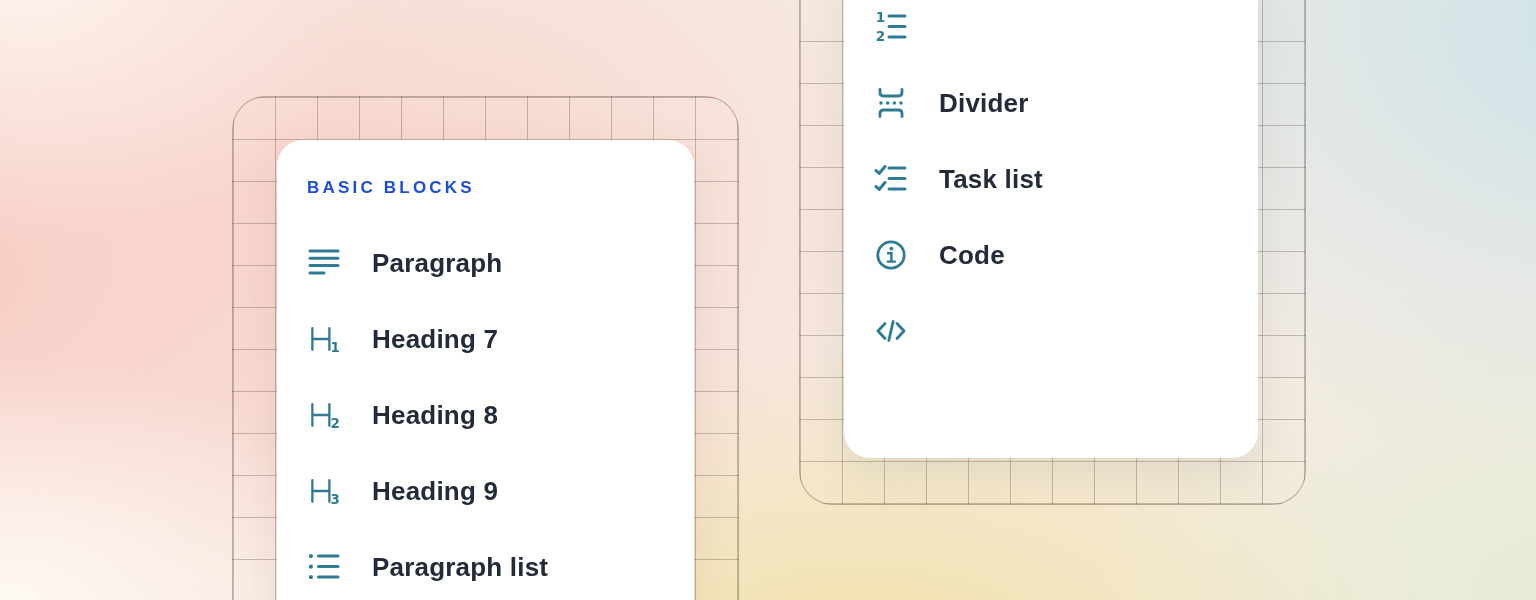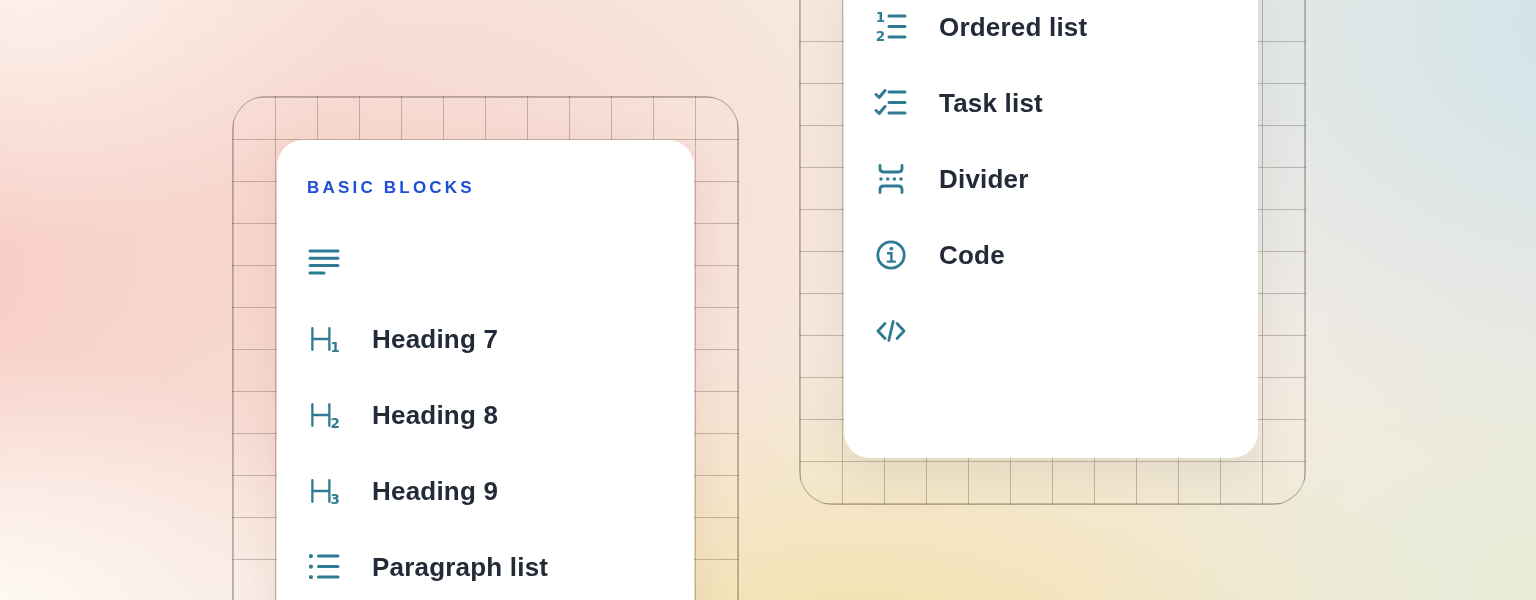--- a/index.html
+++ b/index.html
@@ -84,20 +84,21 @@
       <div class="card-title">BASIC BLOCKS</div>
       <div class="items">
           <div class="row">
             <span class="icon">
               <svg viewBox="0 0 34 34">
                 <g stroke="currentColor" stroke-width="3" stroke-linecap="round" fill="none">
                   <path d="M3 5 H31 M3 12.3 H31 M3 19.6 H31 M3 27 H17"></path>
                 </g>
               </svg>
             </span>
+            <span class="label">Paragraph</span>
           </div>
           <div class="row">
             <span class="icon">
               <svg viewBox="0 0 38 34">
                 <g stroke="currentColor" stroke-width="2.6" stroke-linecap="round" fill="none">
                   <path d="M6 5 V29 M25 5 V29 M6 17 H25"></path>
                 </g>
                 <text x="31.5" y="31.5" font-size="15" font-weight="bold" text-anchor="middle" fill="currentColor" font-family="DejaVu Sans, sans-serif">1</text>
               </svg>
             </span>
@@ -150,33 +151,20 @@
           <div class="row">
             <span class="icon">
               <svg viewBox="0 0 34 34">
                 <g stroke="currentColor" stroke-width="3" stroke-linecap="round" fill="none">
                   <path d="M15 6 H31 M15 16.5 H31 M15 27 H31"></path>
                 </g>
                 <text x="6.5" y="12" font-size="13.5" font-weight="bold" text-anchor="middle" fill="currentColor" font-family="DejaVu Sans, sans-serif">1</text>
                 <text x="6.5" y="31" font-size="13.5" font-weight="bold" text-anchor="middle" fill="currentColor" font-family="DejaVu Sans, sans-serif">2</text>
               </svg>
             </span>
-            <span class="label">Ordered list</span>
-          </div>
-          <div class="row">
-            <span class="icon">
-              <svg viewBox="0 0 34 34">
-                <g stroke="currentColor" stroke-width="3" stroke-linecap="round" stroke-linejoin="round" fill="none">
-                  <path d="M15 6 H31 M15 16.5 H31 M15 27 H31"></path>
-                  <path d="M2 8.5 L5.2 11.5 L11 4.5"></path>
-                  <path d="M2 24.5 L5.2 27.5 L11 20.5"></path>
-                </g>
-              </svg>
-            </span>
-            <span class="label">Task list</span>
           </div>
           <div class="row">
             <span class="icon">
               <svg viewBox="0 0 34 34">
                 <g stroke="currentColor" stroke-width="2.8" stroke-linecap="round" fill="none">
                   <path d="M6 3.5 V6.5 Q6 10 9.5 10 H24.5 Q28 10 28 6.5 V3.5"></path>
                   <path d="M6 30.5 V27.5 Q6 24 9.5 24 H24.5 Q28 24 28 27.5 V30.5"></path>
                 </g>
                 <g fill="currentColor">
                   <circle cx="7" cy="17" r="1.75"></circle>
@@ -184,20 +172,32 @@
                   <circle cx="20.4" cy="17" r="1.75"></circle>
                   <circle cx="27" cy="17" r="1.75"></circle>
                 </g>
               </svg>
             </span>
             <span class="label">Divider</span>
           </div>
           <div class="row">
             <span class="icon">
               <svg viewBox="0 0 34 34">
+                <g stroke="currentColor" stroke-width="3" stroke-linecap="round" stroke-linejoin="round" fill="none">
+                  <path d="M15 6 H31 M15 16.5 H31 M15 27 H31"></path>
+                  <path d="M2 8.5 L5.2 11.5 L11 4.5"></path>
+                  <path d="M2 24.5 L5.2 27.5 L11 20.5"></path>
+                </g>
+              </svg>
+            </span>
+            <span class="label">Task list</span>
+          </div>
+          <div class="row">
+            <span class="icon">
+              <svg viewBox="0 0 34 34">
                 <circle cx="17" cy="17" r="13.2" stroke="currentColor" stroke-width="2.8" fill="none"></circle>
                 <circle cx="17.4" cy="10.6" r="1.9" fill="currentColor"></circle>
                 <path d="M14 15.2 H17.4 V23.4 M13.8 23.6 H20.9" stroke="currentColor" stroke-width="2.4" fill="none" stroke-linecap="round"></path>
               </svg>
             </span>
             <span class="label">Code</span>
           </div>
           <div class="row">
             <span class="icon">
               <svg viewBox="0 0 34 34">

